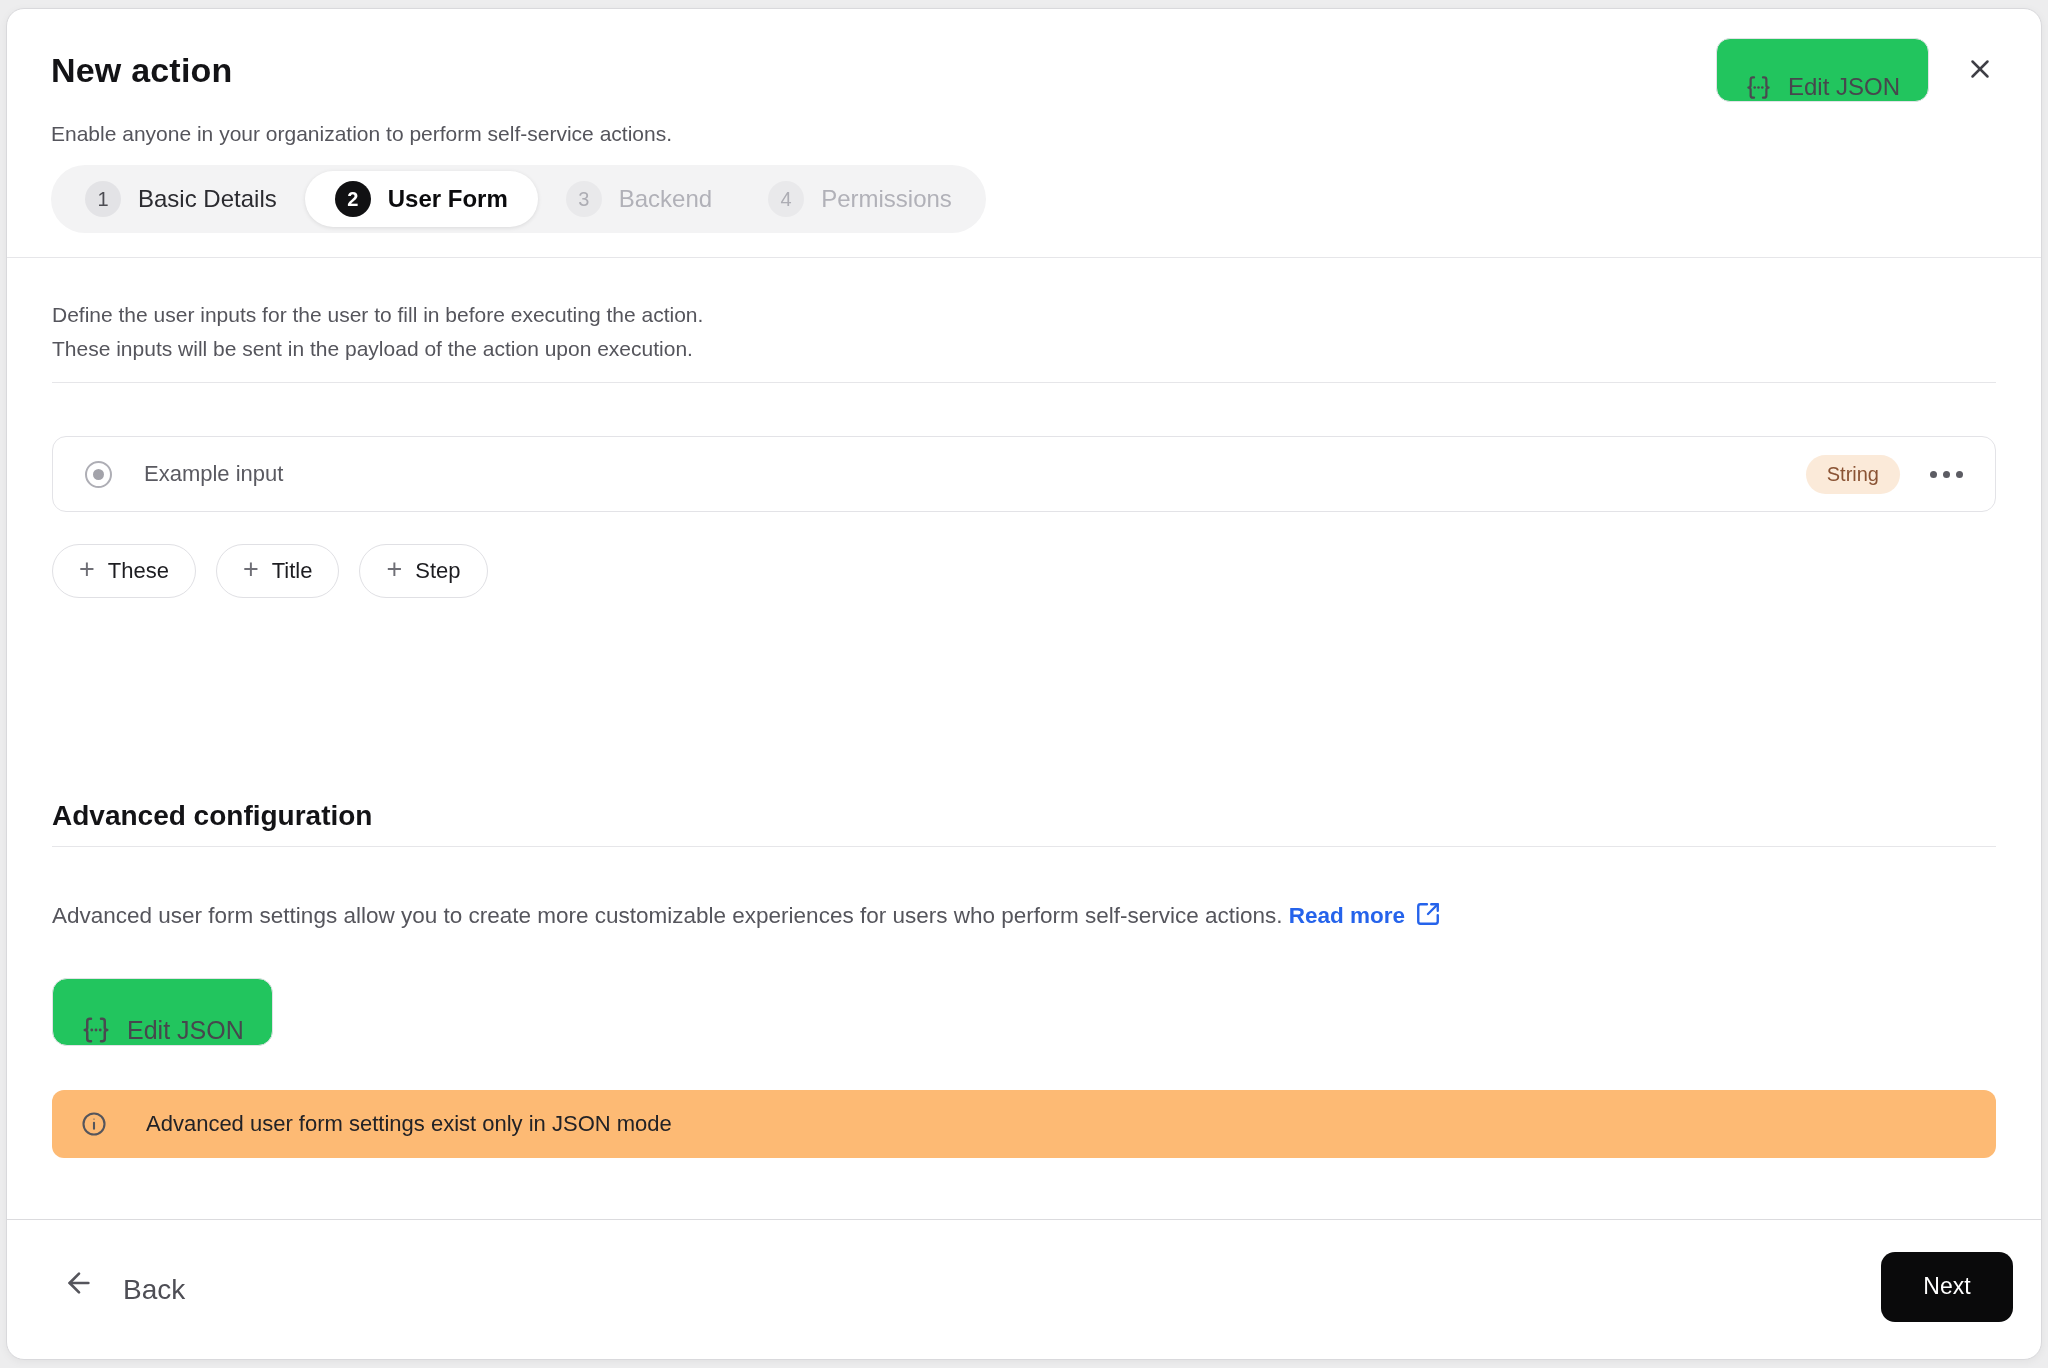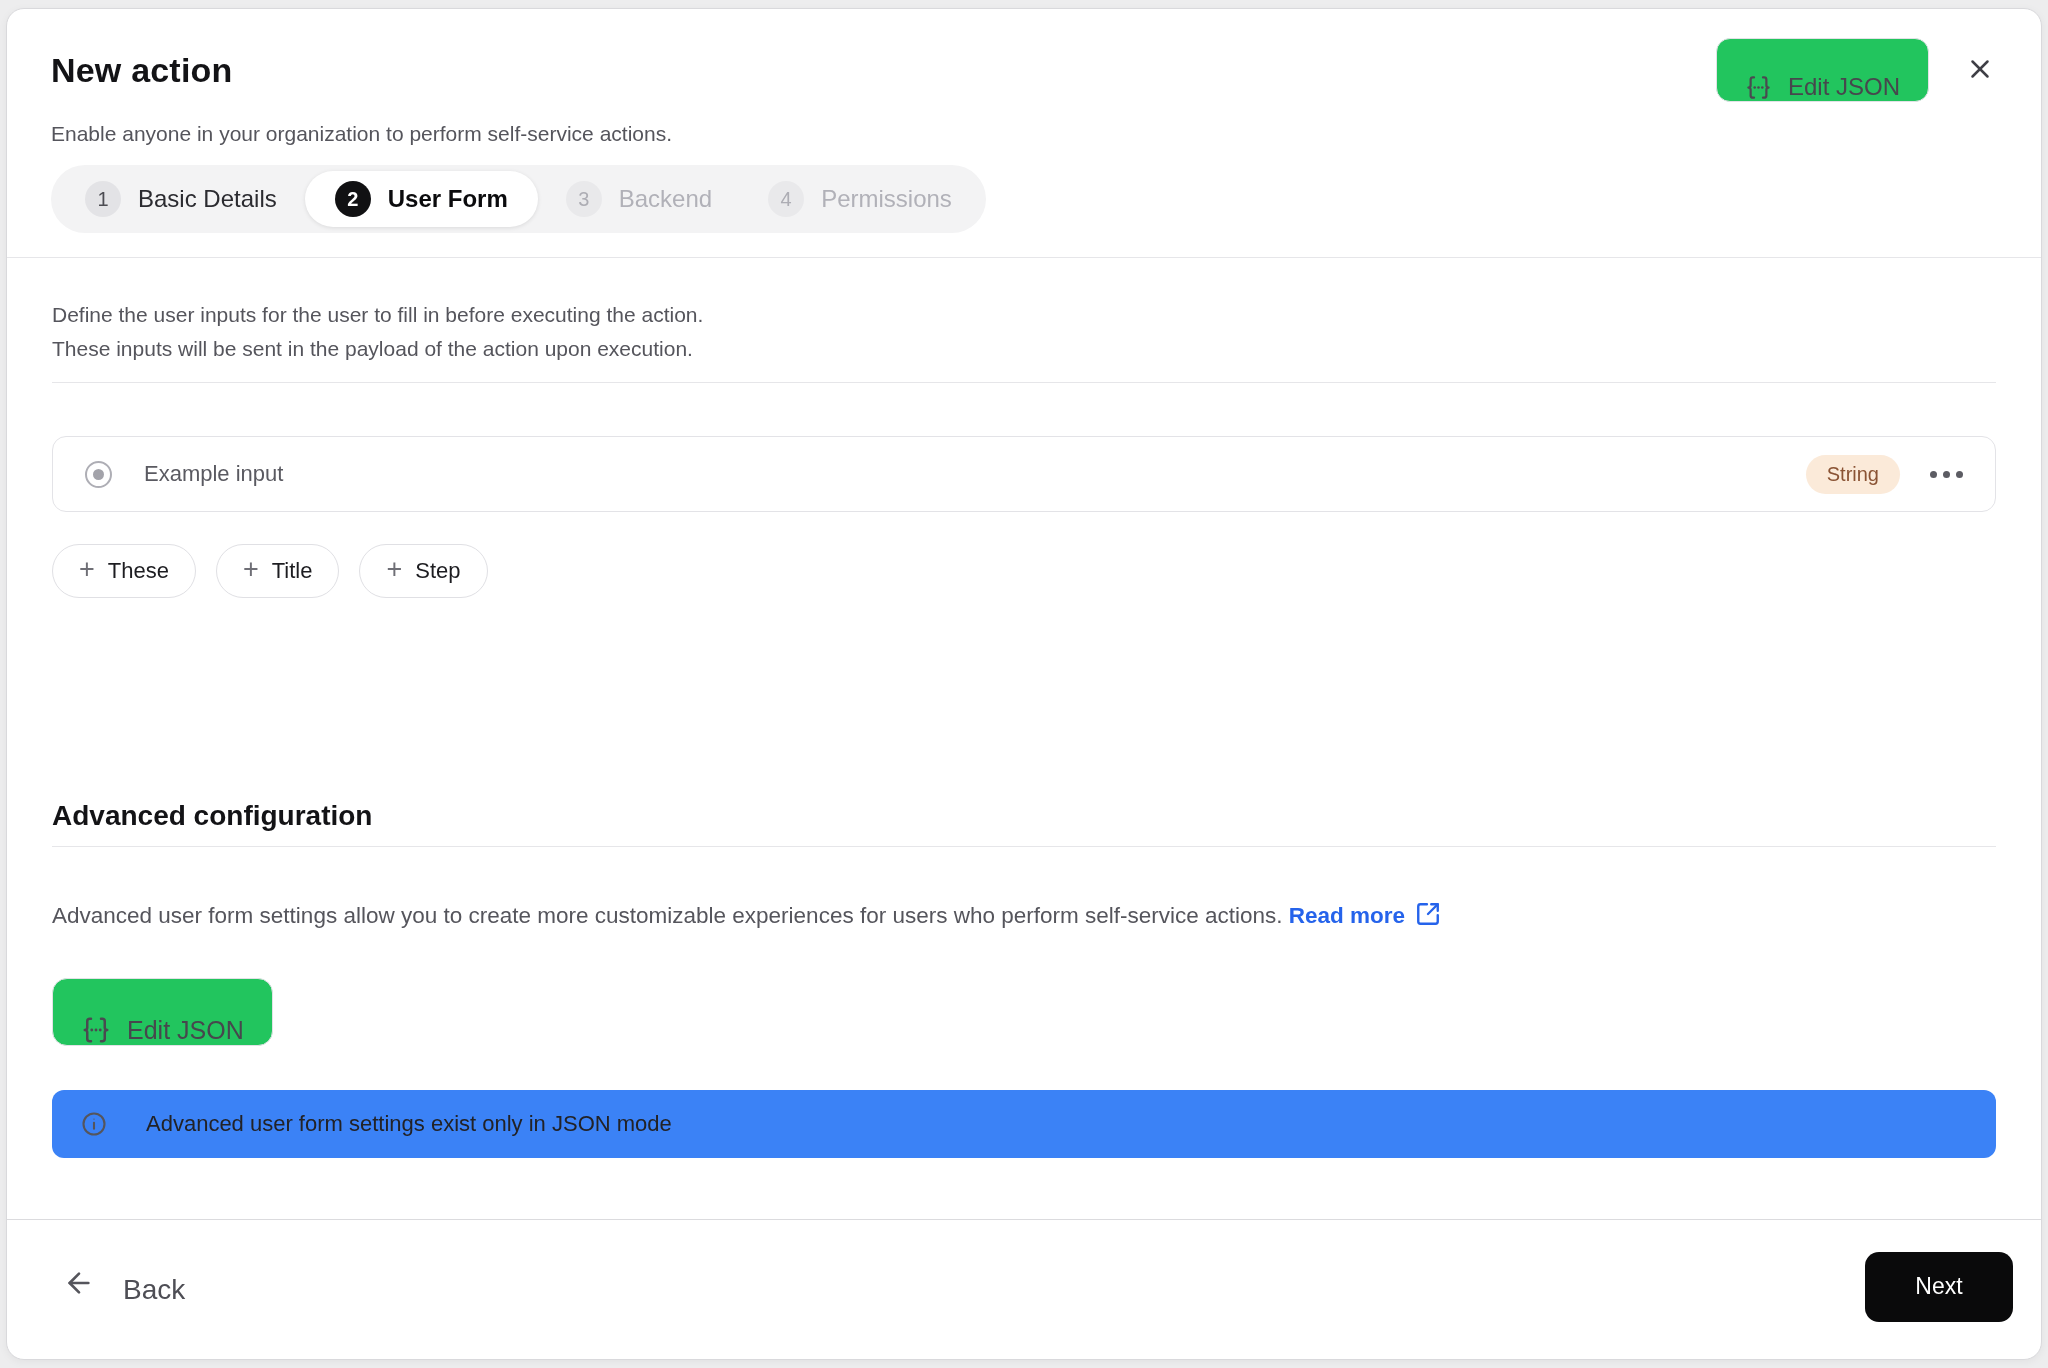--- a/index.html
+++ b/index.html
@@ -72,37 +72,37 @@
     font-family:inherit; cursor:pointer;
   }
   .plus { font-size:27px; color:#6f6f76; font-weight:400; line-height:1; margin-top:-3px; }
   h2 { margin-top:200px; font-size:28px; font-weight:700; color:#131316; line-height:36px; }
   .divider-2 { margin-top:12px; }
   .adv-desc { margin-top:52px; font-size:22.5px; line-height:34px; color:#55555c; }
   .read-more { color:#2563eb; font-weight:700; text-decoration:none; white-space:nowrap; }
   .read-more svg { vertical-align:-4px; margin-left:10px; }
   .btn-outline.lg { margin-top:45px; height:68px; width:fit-content; font-size:25px; border-radius:15px; }
   .info-banner {
-    margin-top:44px; height:68px; background:#3b82f6; border-radius:12px;
+    margin-top:44px; height:68px; background:#fdba74; border-radius:12px;
     display:flex; align-items:center; padding:0 28px;
   }
   .info-banner span { margin-left:38px; font-size:22px; color:#222226; }
   
   .m-footer {
     border-top:1px solid #dbdbde; height:140px; flex:0 0 auto;
     display:flex; align-items:center; justify-content:space-between;
     padding:0 28px 6px 56px;
   }
   .back-btn {
     background:none; border:none; cursor:pointer; display:flex; align-items:flex-end; gap:28px;
     font-size:28px; color:#4e4e55; font-family:inherit;
   }
   .next-btn {
     background:#0a0a0b; color:#ffffff; border:none; border-radius:14px;
-    height:70px; width:148px; font-size:23px; font-family:inherit; cursor:pointer;
+    height:70px; width:132px; font-size:23px; font-family:inherit; cursor:pointer;
   }
 </style>
 </head>
 <body>
 
 <div class="modal">
 
   <div class="m-header">
     <div class="title-row">
       <h1>New action</h1>

